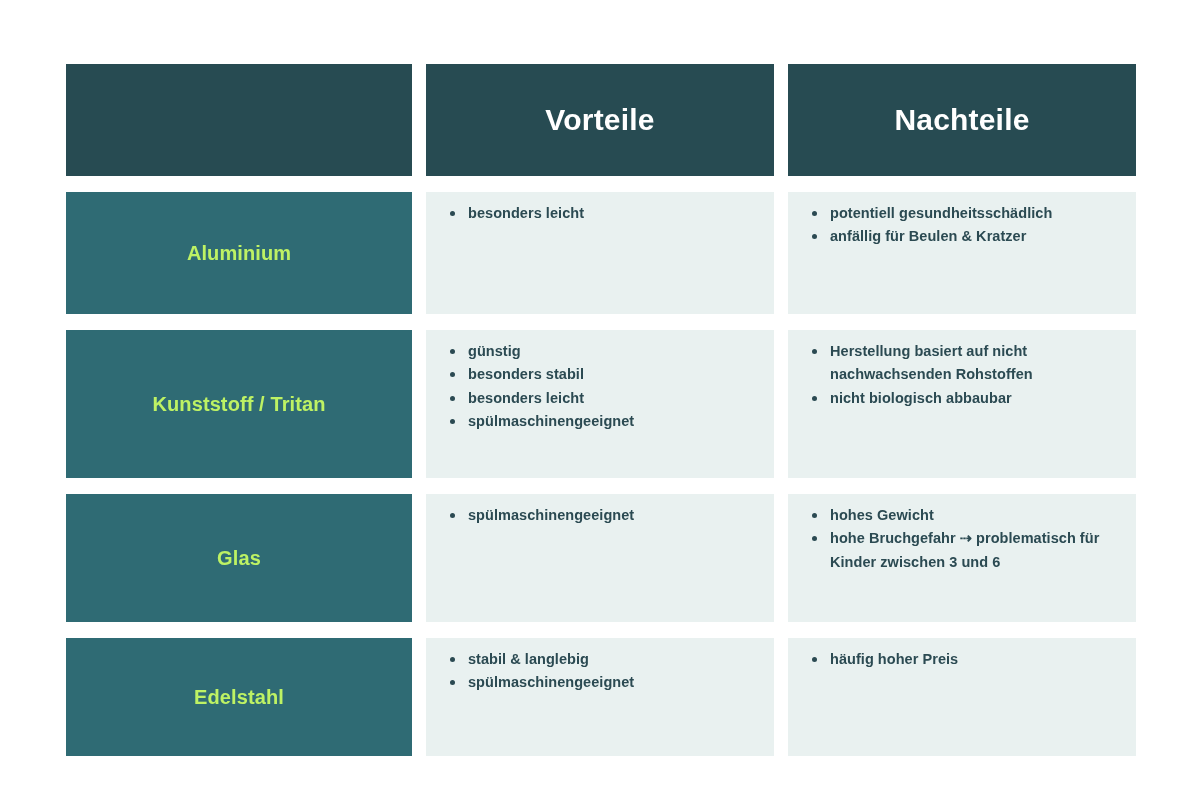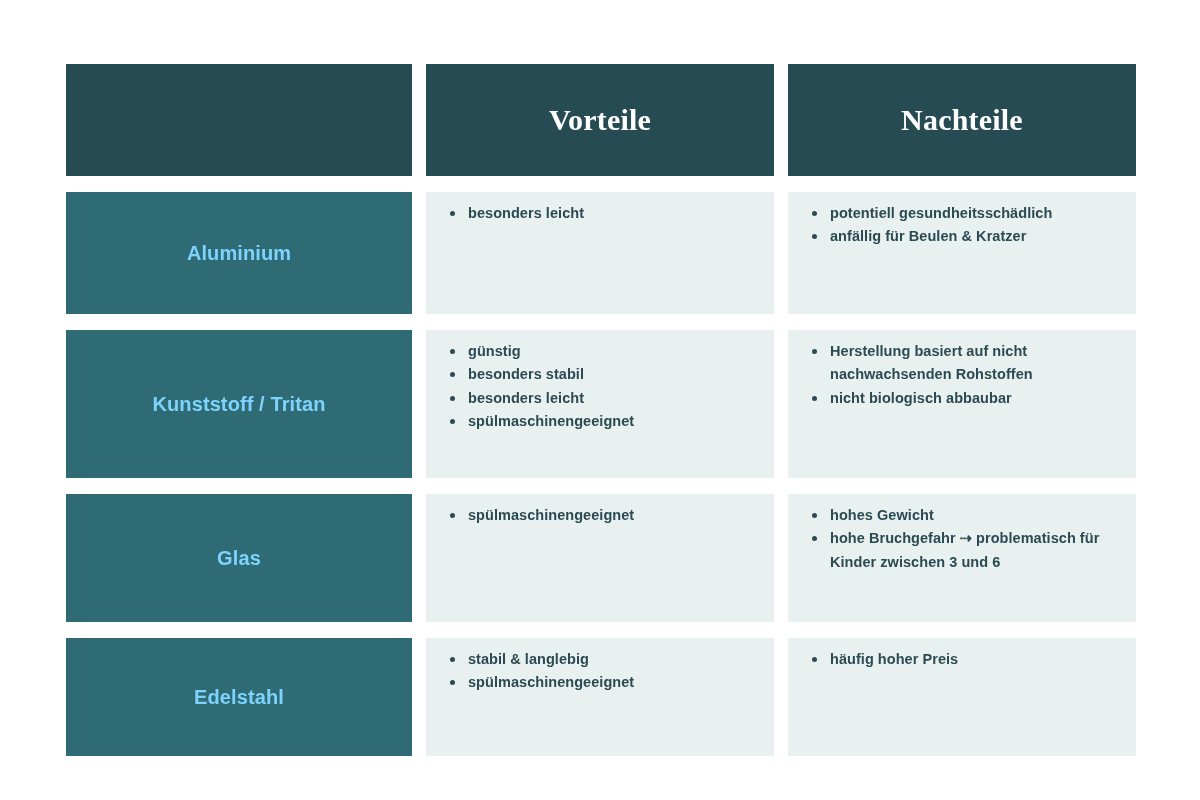--- a/index.html
+++ b/index.html
@@ -36,34 +36,33 @@
     background: #274b52;
     display: flex;
     align-items: center;
     justify-content: center;
   }
   .hdr-cell .hdr-text {
     color: #ffffff;
     font-size: 30px;
     font-weight: bold;
     letter-spacing: 0.2px;
-    font-family: Liberation Serif, serif;
   }
 
   
   .label-cell {
     background: #2f6b74;
     display: flex;
     align-items: center;
     justify-content: center;
     padding: 0 12px;
     box-sizing: border-box;
   }
   .label-cell .label-text {
-    color: #7dd3fc;
+    color: #bef264;
     font-size: 20px;
     font-weight: bold;
     text-align: center;
     letter-spacing: 0.1px;
   }
 
   
   .content-cell {
     background: #e9f1f0;
     display: flex;

